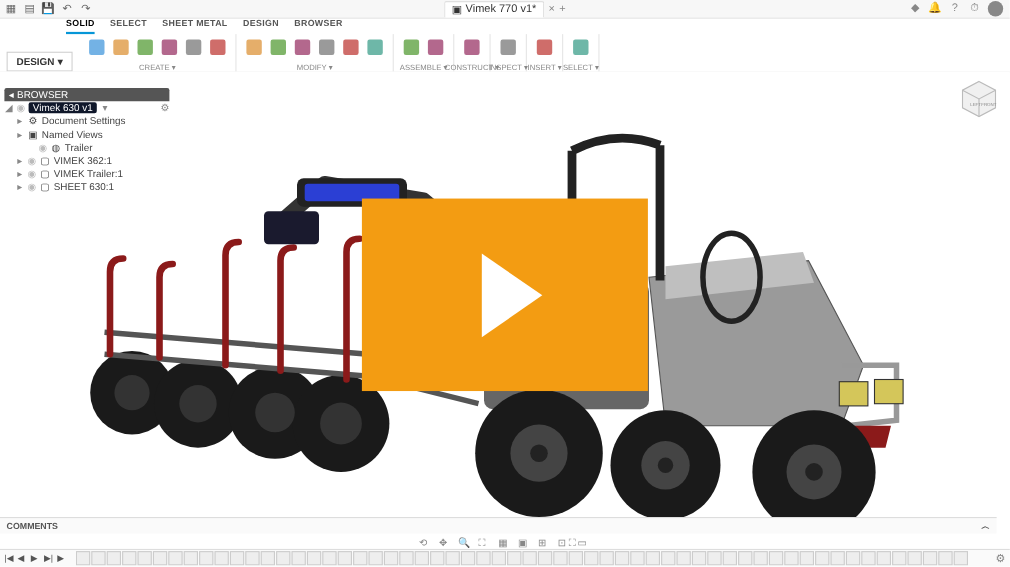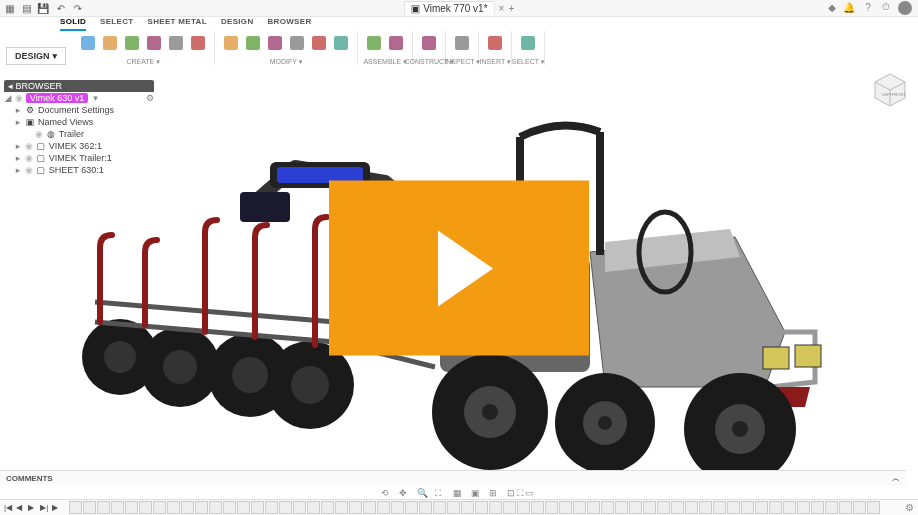--- a/index.html
+++ b/index.html
@@ -17,21 +17,21 @@
 .design-btn{margin:0 6px;padding:3px 8px;border:1px solid #d0d0d0;background:#fff;font-size:9px;font-weight:600;display:flex;align-items:center;gap:3px;cursor:pointer}
 .tool-group{display:flex;align-items:flex-start;height:100%;border-right:1px solid #e5e5e5;padding:1px 5px 0 5px;position:relative}
 .tool-group-label{position:absolute;bottom:0;left:50%;transform:translateX(-50%);font-size:7px;color:#888;white-space:nowrap}
 .tool-btn{width:20px;height:22px;margin:0 1px;display:flex;align-items:center;justify-content:center;cursor:pointer}
 .browser{position:absolute;top:80px;left:4px;width:150px;font-size:9px}
 .br-head{background:#555;color:#fff;padding:1px 4px;border-radius:2px 2px 0 0;display:flex;align-items:center;gap:3px}
 .br-row{display:flex;align-items:center;gap:3px;padding:1px 0;color:#444}
 .br-row .arrow{width:8px;text-align:center;color:#888}
 .br-row .ico{width:10px;text-align:center}
 .br-row.root{font-weight:400}
-.br-root-lbl{background:#d946ef;color:#fff;padding:0 4px;border-radius:2px}
+.br-root-lbl{background:#0f172a;color:#fff;padding:0 4px;border-radius:2px}
 .vis{color:#bbb}
 .canvas{position:absolute;top:65px;left:0;right:0;bottom:44px;background:#fff}
 .model{position:absolute;left:45px;top:42px;width:805px;height:375px}
 .viewcube{position:absolute;top:6px;right:10px;width:36px;height:36px}
 .play{position:absolute;left:50%;top:50%;transform:translate(-50%,-50%);width:260px;height:175px;background:#f39c12;display:flex;align-items:center;justify-content:center;cursor:pointer}
 .play-tri{width:0;height:0;border-left:55px solid #fff;border-top:38px solid transparent;border-bottom:38px solid transparent;margin-left:12px}
 .comments{position:absolute;bottom:30px;left:0;right:12px;height:14px;border-top:1px solid #ddd;background:#fafafa;display:flex;align-items:center;padding:0 6px;font-size:8px;font-weight:600;color:#555}
 .comments .chev{margin-left:auto}
 .viewbar{position:absolute;bottom:15px;left:50%;transform:translateX(-50%);display:flex;gap:6px;color:#888}
 .vb-ico{width:12px;height:12px;font-size:9px;cursor:pointer}

